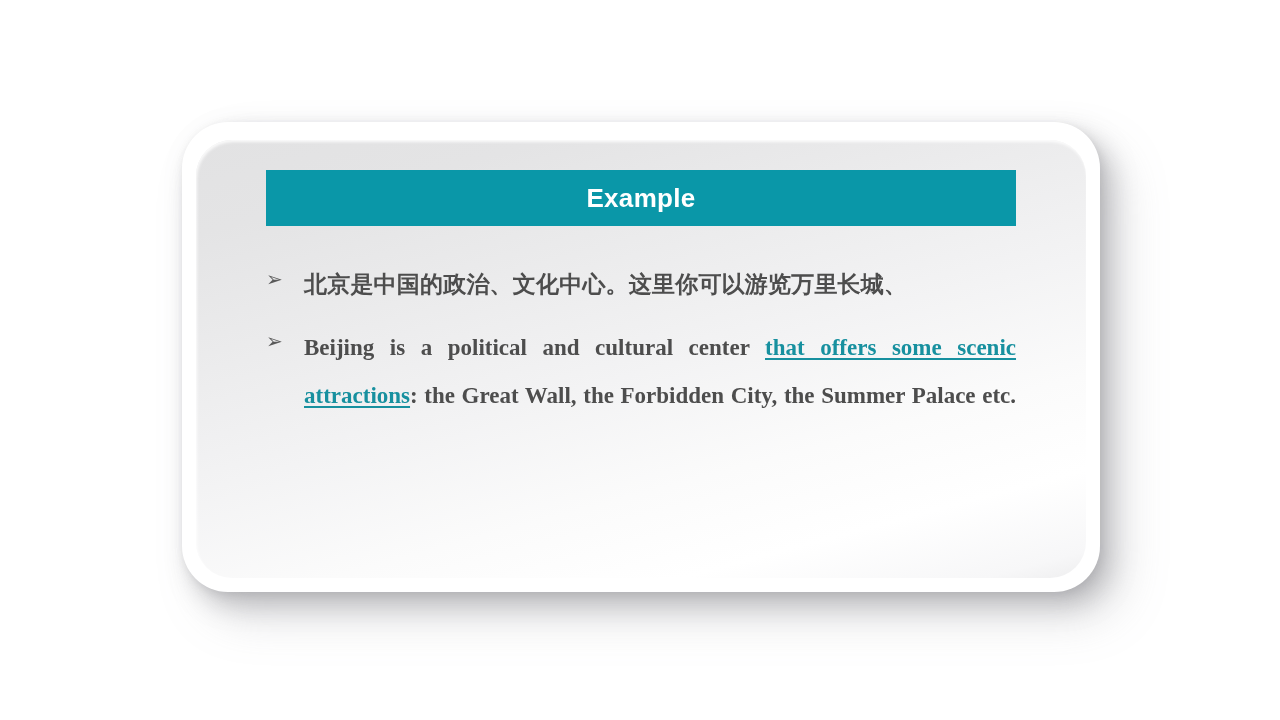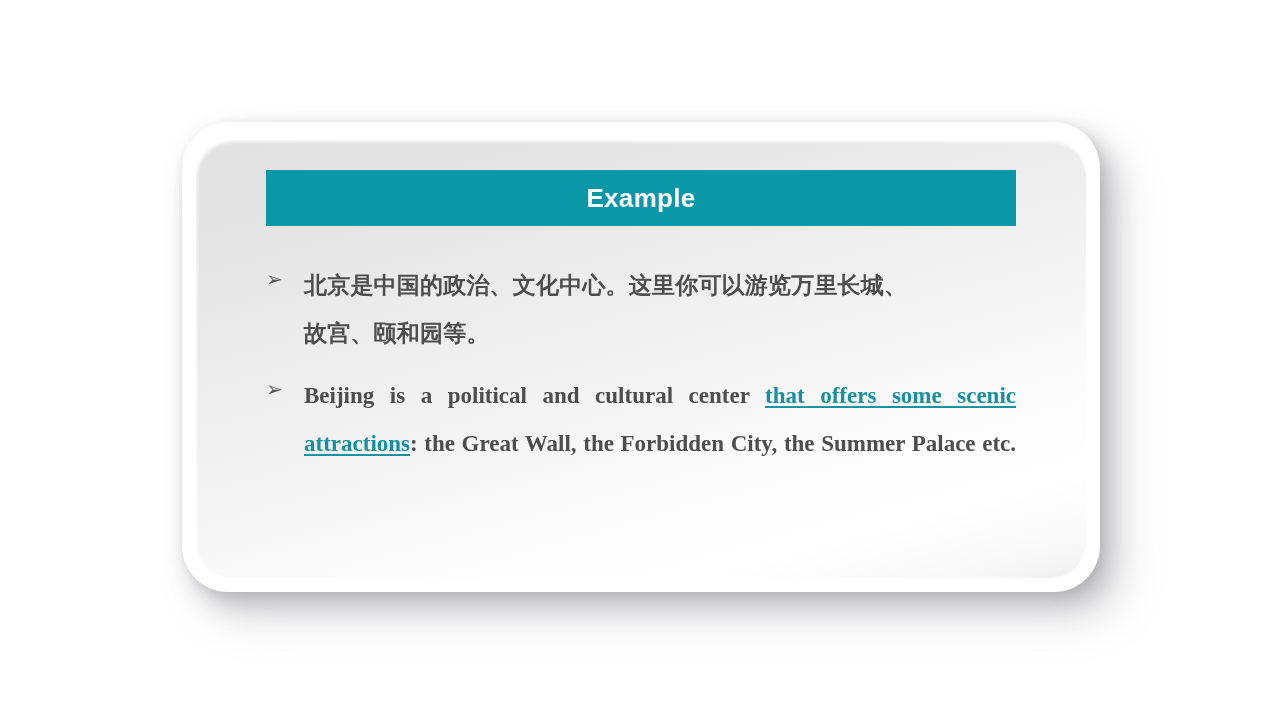--- a/index.html
+++ b/index.html
@@ -108,21 +108,21 @@
   .bullet-text {
     font-size: 23px;
     font-weight: bold;
     color: #4d4d4d;
     line-height: 48px;
     text-align: justify;
     text-justify: inter-word;
     word-spacing: 0.5px;
   }
   .bullet-text.cjk {
-    font-family: Liberation Serif, serif;
+    font-family: Liberation Mono, monospace;
     letter-spacing: 0.2px;
     word-spacing: 0;
   }
   
   .bullet-text.cjk .line {
     display: block;
   }
 
   .bullet-text.latin {
     font-family: Liberation Serif, serif;
@@ -157,21 +157,20 @@
   <div id="header-band">
     <span id="header-title">Example</span>
   </div>
 
   <div id="bullet-list">
 
     <div class="bullet-row">
       <span class="bullet-marker">➢</span>
       <div class="bullet-text cjk">
         <span class="line">北京是中国的政治、文化中心。这里你可以游览万里长城、</span>
-        <span class="line">故宫、颐和园等。</span>
       </div>
     </div>
 
     <div class="bullet-row">
       <span class="bullet-marker">➢</span>
       <div class="bullet-text latin">
         <span>Beijing is a political and cultural center </span><span class="link-teal">that offers some scenic attractions</span><span class="punct-dark">:</span><span> the Great Wall, the Forbidden City, the Summer Palace etc.</span>
       </div>
     </div>
 

